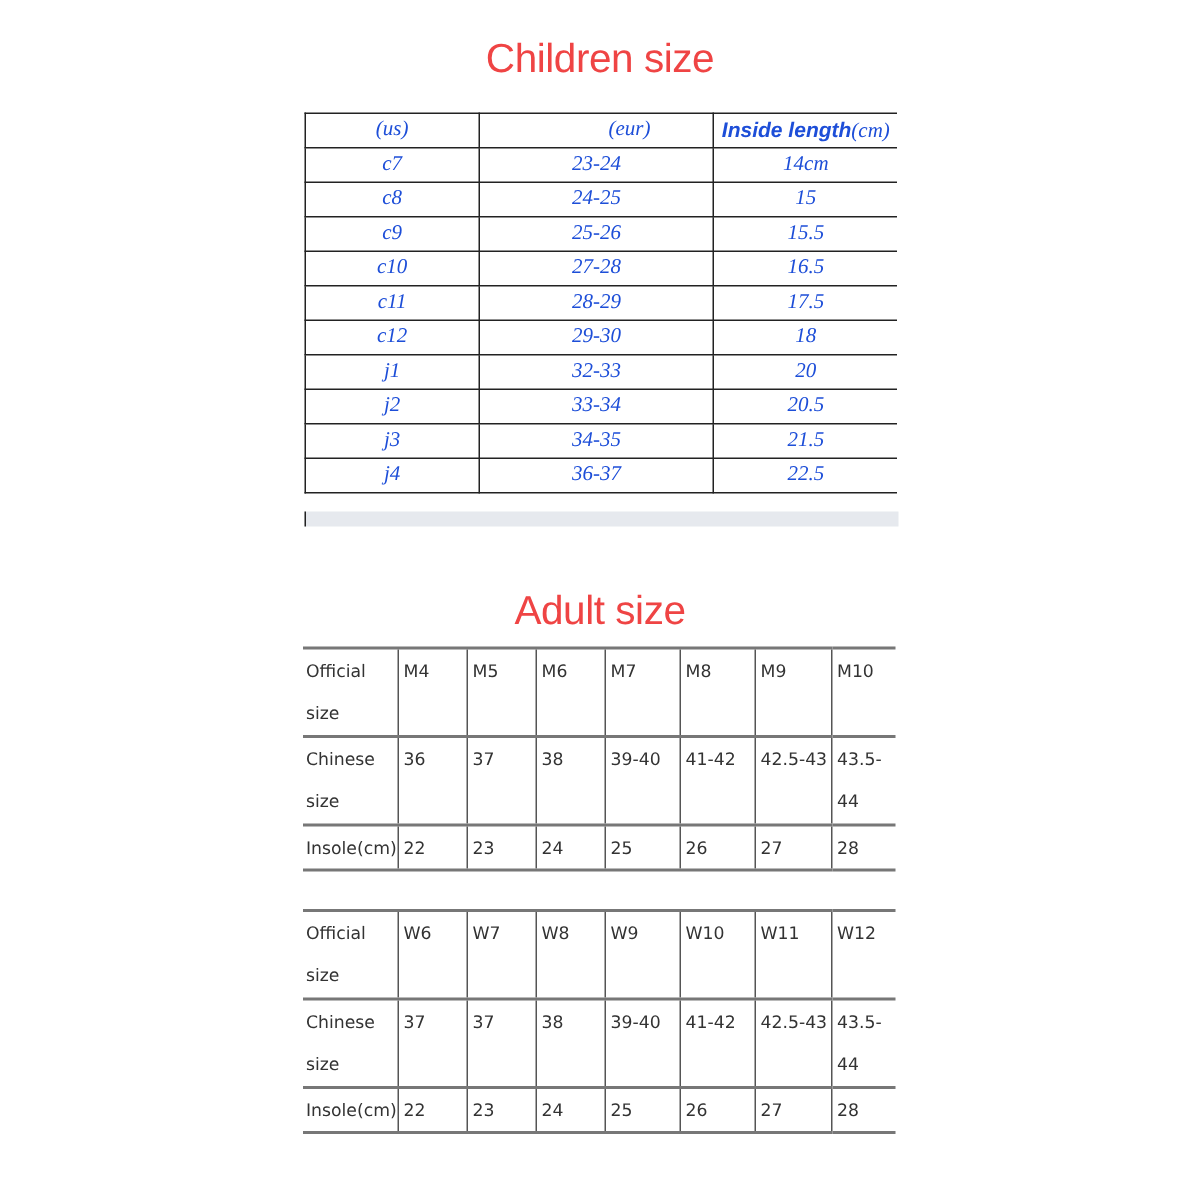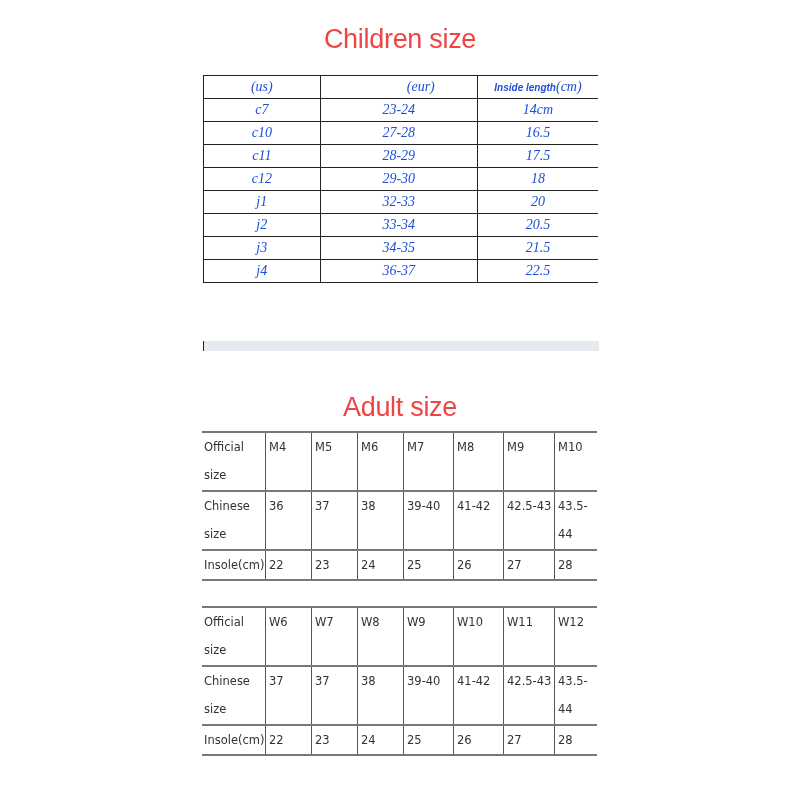--- a/index.html
+++ b/index.html
@@ -34,21 +34,21 @@
       border-bottom: 1.5px solid #222;
       border-left: 1.5px solid #222;
       border-right: 1.5px solid #222;
     }
     #children-table td:last-child { border-right: none; }
     #children-table .c1 { width: 133px; }
     #children-table .c2 { width: 128px; padding-left: 44px; }
     #children-table .c3 { width: 132px; }
     #children-table .hdr-small {
       font-family: "Liberation Sans", sans-serif;
-      font-size: 10px;
+      font-size: 14px;
       font-weight: bold;
     }
     #children-table .hdr-unit { font-family: "Liberation Serif", serif; font-size: 14px; }
     .children-bottom-band {
       position: absolute;
       left: 203px; top: 341px;
       width: 395px; height: 10px;
       background: #e6e9ee;
       border-left: 1.5px solid #222;
     }
@@ -91,20 +91,30 @@
   <tbody>
       <tr>
     <td class="c1">(us)</td>
     <td class="c2">(eur)</td>
     <td class="c3"><span class="hdr-small">Inside length</span><span class="hdr-unit">(cm)</span></td>
   </tr>
   <tr>
         <td>c7</td>
         <td>23-24</td>
         <td>14cm</td>
+      </tr>
+  <tr>
+        <td>c8</td>
+        <td>24-25</td>
+        <td>15</td>
+      </tr>
+  <tr>
+        <td>c9</td>
+        <td>25-26</td>
+        <td>15.5</td>
       </tr>
   <tr>
         <td>c10</td>
         <td>27-28</td>
         <td>16.5</td>
       </tr>
   <tr>
         <td>c11</td>
         <td>28-29</td>
         <td>17.5</td>

